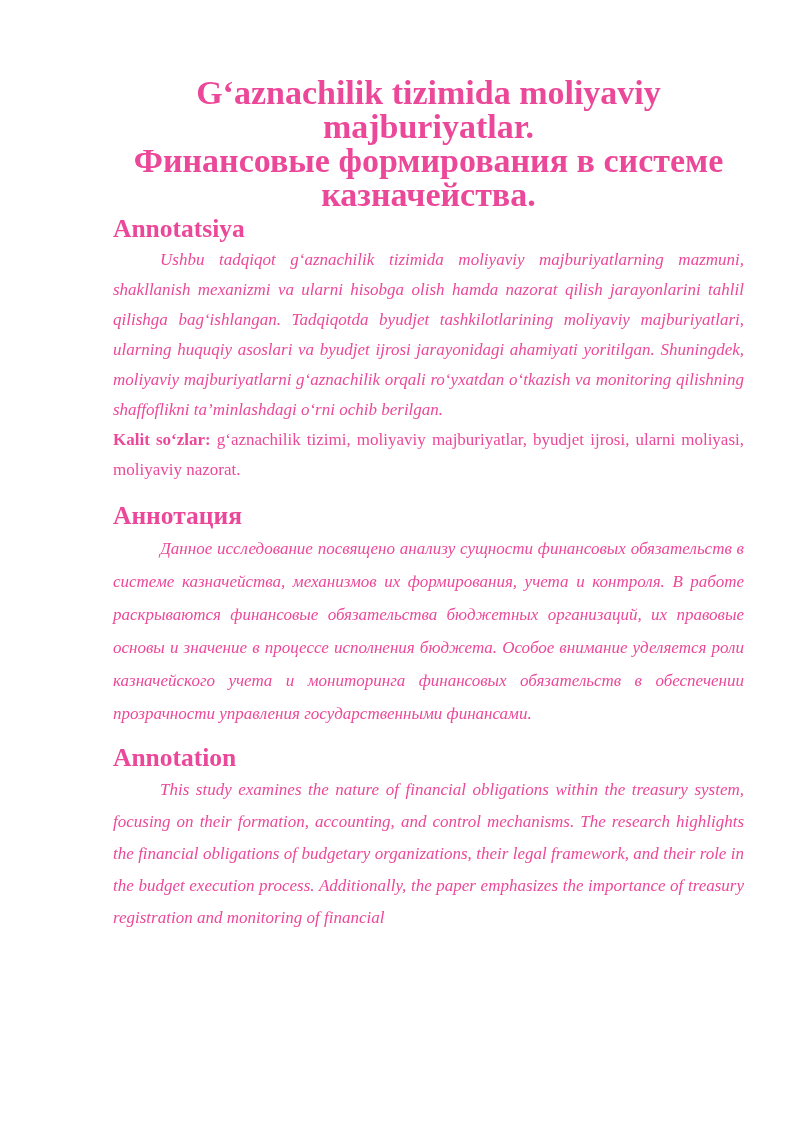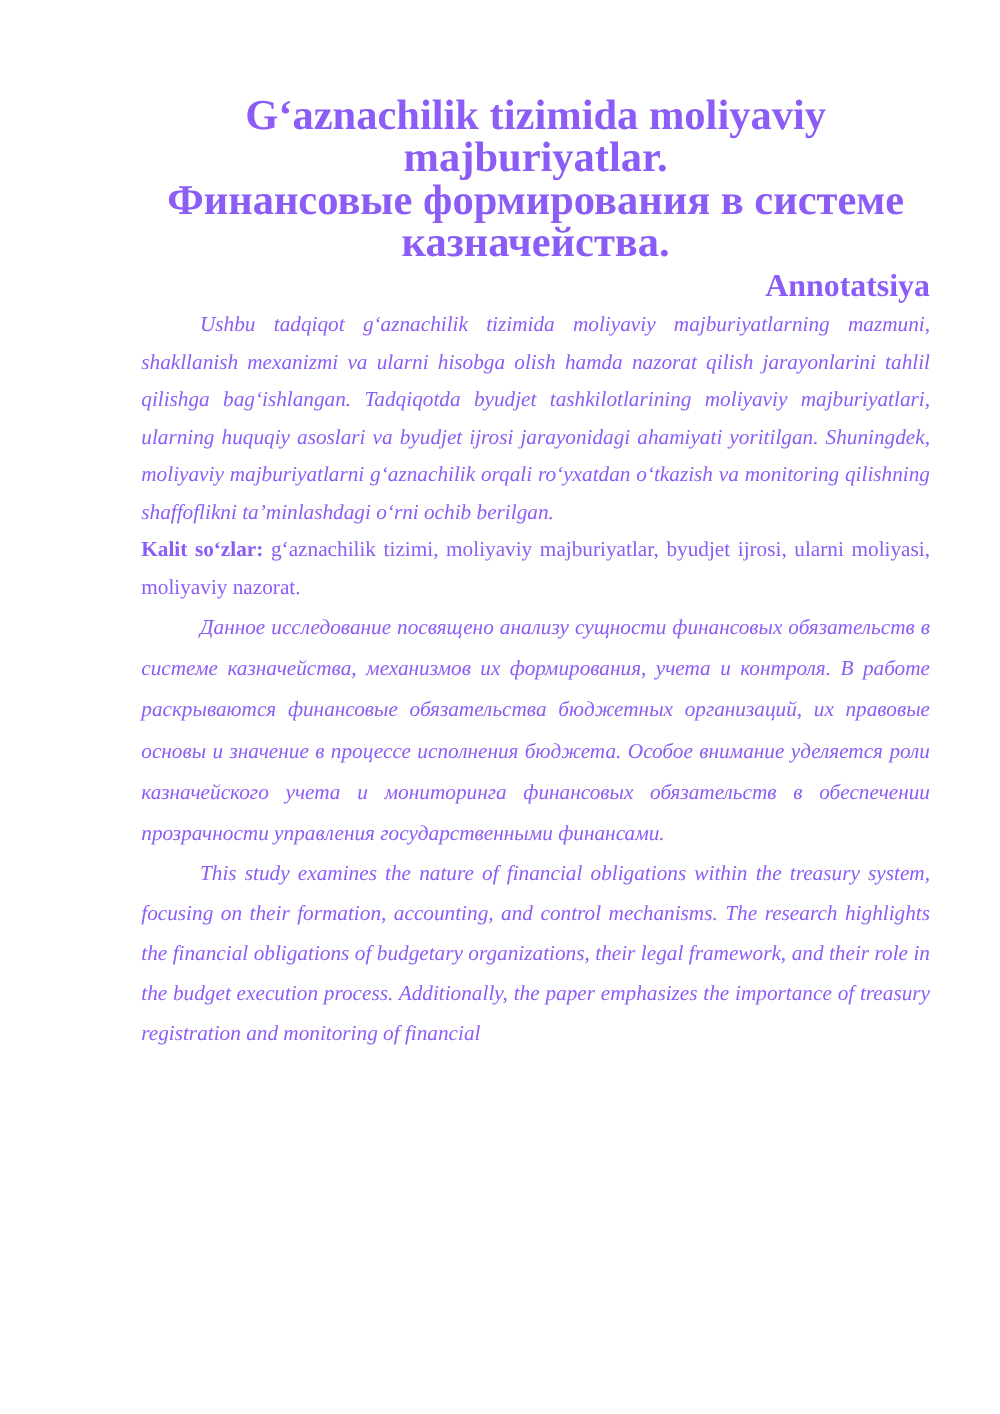--- a/index.html
+++ b/index.html
@@ -5,38 +5,38 @@
   html, body {
     margin: 0;
     padding: 0;
     background: #e9e9e9;
   }
   .page {
     width: 800px;
     height: 1131px;
     margin: 0 auto;
     background: #ffffff;
-    color: #8b5cf6;
+    color: #ec4899;
     font-family: "Liberation Serif", "DejaVu Serif", serif;
     font-size: 17px;
     overflow: hidden;
     box-sizing: border-box;
     padding: 76px 56px 0 113px; 
   }
   .content {
     width: 631px;
   }
   .doc-title {
     text-align: center;
     font-weight: bold;
     line-height: 34px;
     margin: 0;
   }
   .section-heading {
-    text-align: right;
+    text-align: left;
     font-weight: bold;
     line-height: 33px;
     margin: 0;
   }
   .heading-uz { margin-top: 0; }
   .heading-ru { margin-top: 14px; }
   .heading-en { margin-top: 11px; }
   p.abstract {
     text-align: justify;
     text-indent: 47px;
@@ -65,21 +65,23 @@
 
     <h1 class="doc-title">Финансовые формирования в системе казначейства.</h1>
 
 
     <h2 class="section-heading heading-uz">Annotatsiya</h2>
 
     <p class="abstract para-uz">Ushbu tadqiqot g‘aznachilik tizimida moliyaviy majburiyatlarning mazmuni, shakllanish mexanizmi va ularni hisobga olish hamda nazorat qilish jarayonlarini tahlil qilishga bag‘ishlangan. Tadqiqotda byudjet tashkilotlarining moliyaviy majburiyatlari, ularning huquqiy asoslari va byudjet ijrosi jarayonidagi ahamiyati yoritilgan. Shuningdek, moliyaviy majburiyatlarni g‘aznachilik orqali ro‘yxatdan o‘tkazish va monitoring qilishning shaffoflikni ta’minlashdagi o‘rni ochib berilgan.</p>
 
     <p class="keywords kw-uz"><span class="kw-label">Kalit so‘zlar:</span> <span>g‘aznachilik tizimi, moliyaviy majburiyatlar, byudjet ijrosi, ularni moliyasi, moliyaviy nazorat.</span></p>
 
+    <h2 class="section-heading heading-ru">Аннотация</h2>
 
     <p class="abstract para-ru">Данное исследование посвящено анализу сущности финансовых обязательств в системе казначейства, механизмов их формирования, учета и контроля. В работе раскрываются финансовые обязательства бюджетных организаций, их правовые основы и значение в процессе исполнения бюджета. Особое внимание уделяется роли казначейского учета и мониторинга финансовых обязательств в обеспечении прозрачности управления государственными финансами.</p>
 
 
+    <h2 class="section-heading heading-en">Annotation</h2>
 
     <p class="abstract para-en">This study examines the nature of financial obligations within the treasury system, focusing on their formation, accounting, and control mechanisms. The research highlights the financial obligations of budgetary organizations, their legal framework, and their role in the budget execution process. Additionally, the paper emphasizes the importance of treasury registration and monitoring of financial</p>
 
   </div>
 </div>
 
 </body></html>

